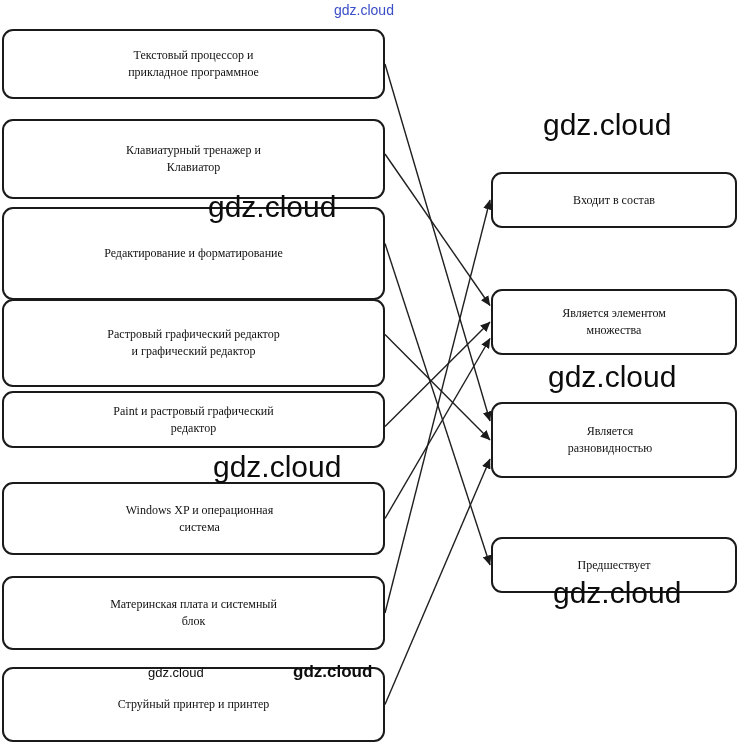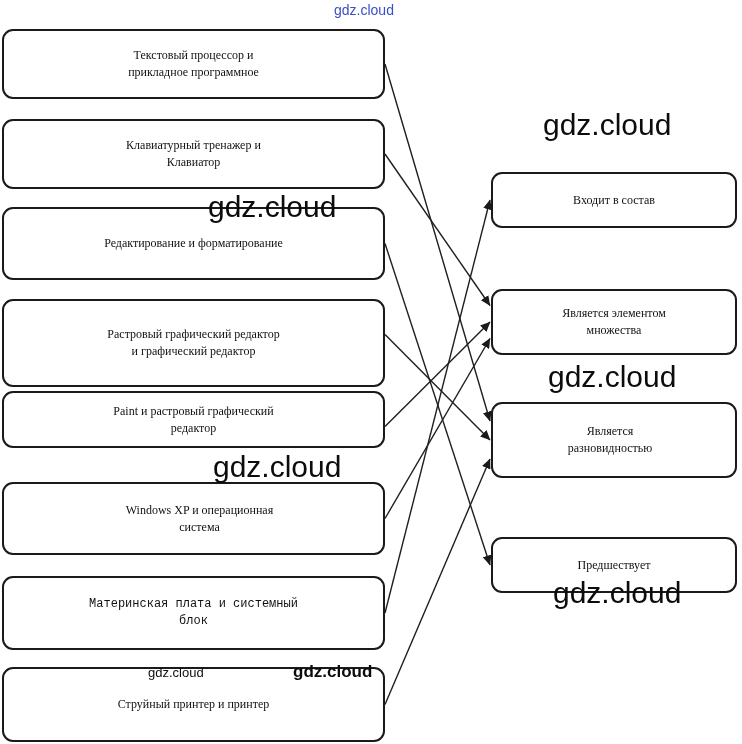--- a/index.html
+++ b/index.html
@@ -25,26 +25,26 @@
     line-height: 1.38;
     white-space: pre-line;
     padding: 4px 16px;
     color: #111111;
     z-index: 2;
   }
   .lnode { left: 2px; width: 383px; }
   .rnode { left: 491px; width: 246px; }
 
   [data-node-id="text-processor"]    { top: 29px;  height: 70px; }
-  [data-node-id="keyboard-trainer"]  { top: 119px; height: 70px; }
-  [data-node-id="editing-formatting"]{ top: 207px; height: 73px; }
+  [data-node-id="keyboard-trainer"]  { top: 119px; height: 80px; }
+  [data-node-id="editing-formatting"]{ top: 207px; height: 93px; }
   [data-node-id="raster-editor"]     { top: 299px; height: 88px; }
   [data-node-id="paint"]             { top: 391px; height: 57px; }
   [data-node-id="windows-xp"]        { top: 482px; height: 73px; padding-left: 28px; }
-  [data-node-id="motherboard"]       { top: 576px; height: 74px; font-family: Liberation Mono, monospace; }
+  [data-node-id="motherboard"]       { top: 576px; height: 74px; }
   [data-node-id="inkjet-printer"]    { top: 667px; height: 75px; }
 
   [data-node-id="is-part-of"]        { top: 172px; height: 56px; }
   [data-node-id="is-element-of-set"] { top: 289px; height: 66px; }
   [data-node-id="is-kind-of"]        { top: 402px; height: 76px; padding-left: 8px; }
   [data-node-id="precedes"]          { top: 537px; height: 56px; }
 
   #edges {
     position: absolute;
     left: 0; top: 0;

